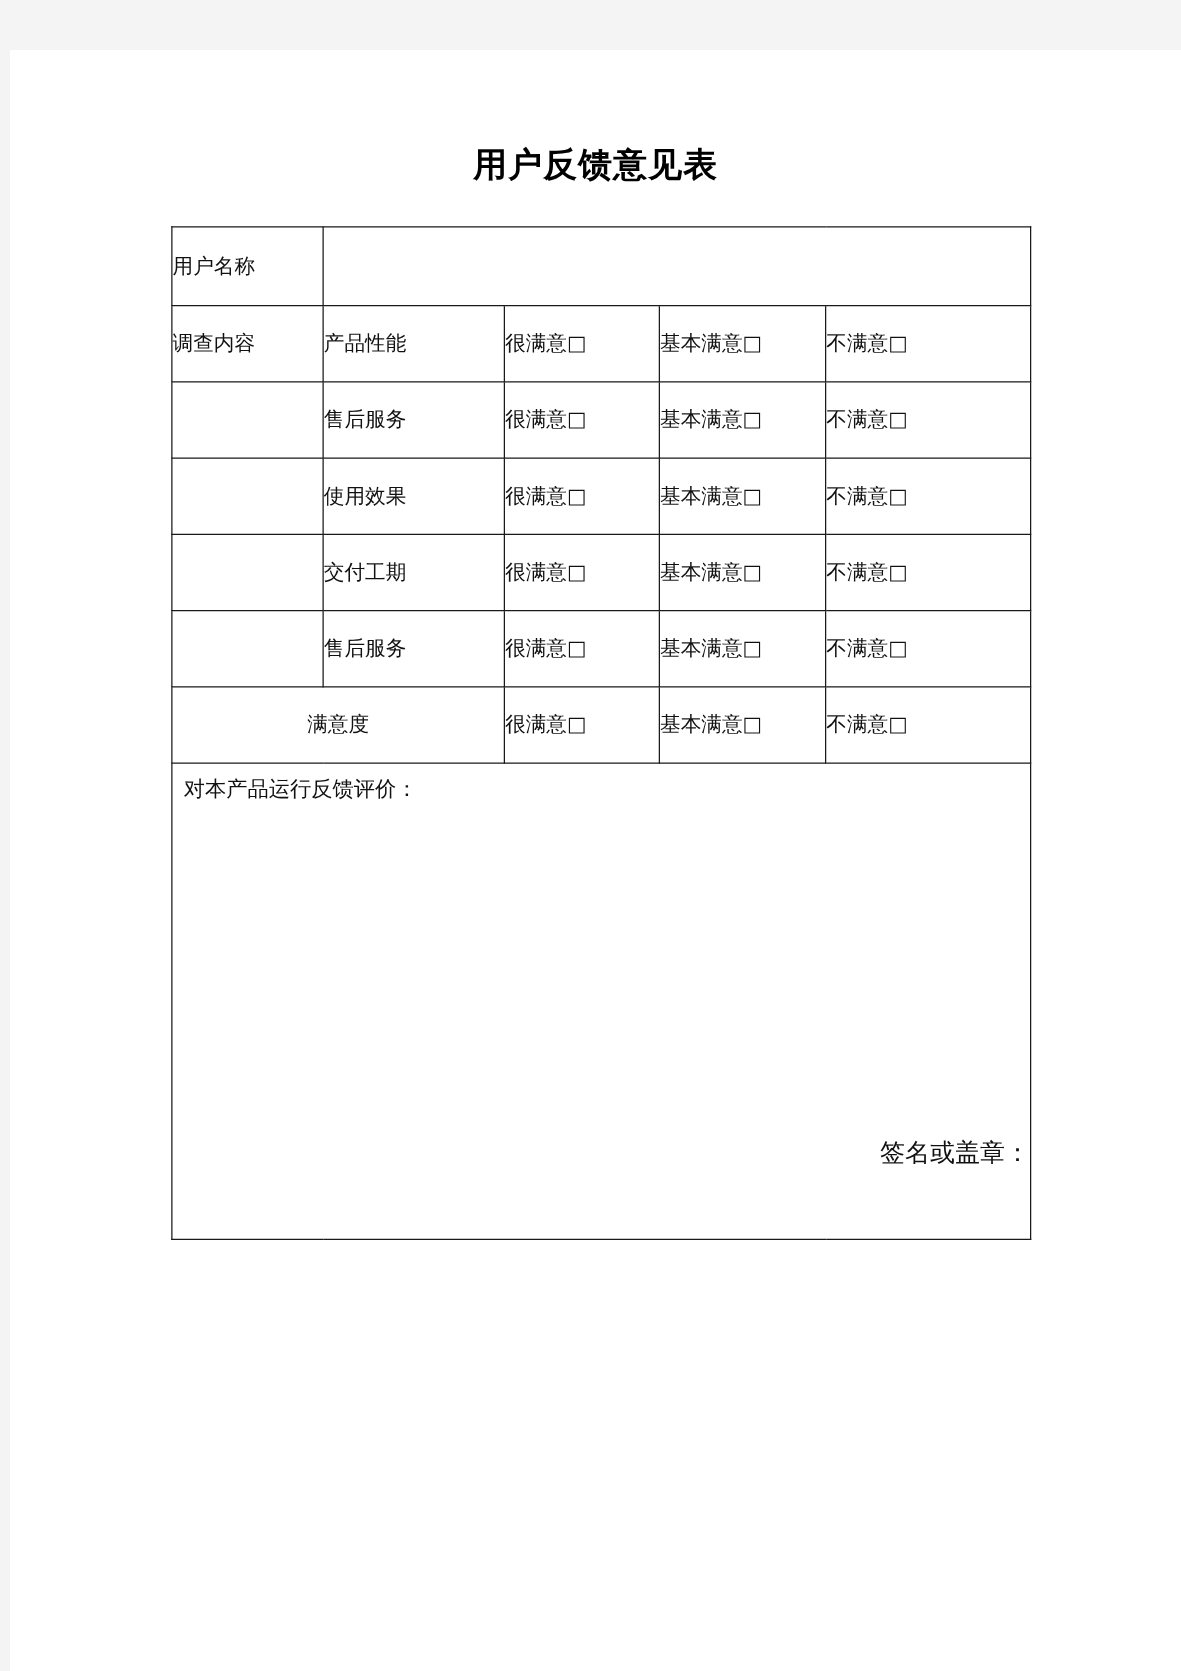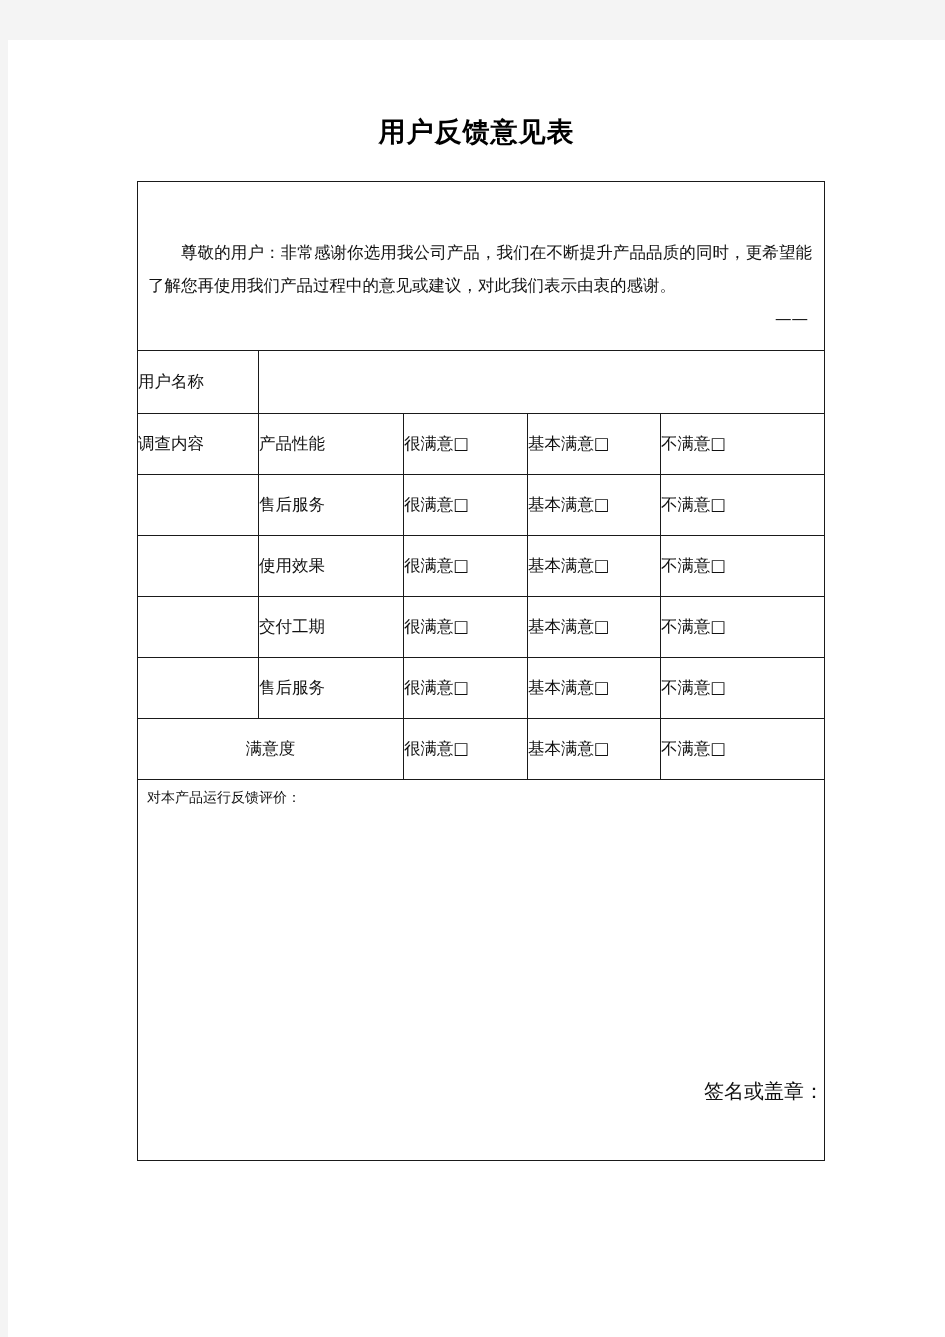--- a/index.html
+++ b/index.html
@@ -92,21 +92,21 @@
     height: 380px;
     vertical-align: top;
     padding: 0 !important;
   }
   .feedback-inner {
     position: relative;
     height: 380px;
   }
   .feedback-title {
     padding: 9px 0 0 9px;
-    font-size: 14px;
+    font-size: 17px;
   }
   .signature {
     position: absolute;
     left: 0;
     right: 0;
     top: 298px;
     text-align: right;
     font-size: 20px;
     padding-left: 20px;
   }
@@ -121,28 +121,20 @@
   <table class="form-table">
     <colgroup>
       <col style="width:121px">
       <col style="width:145px">
       <col style="width:124px">
       <col style="width:133px">
       <col style="width:164px">
     </colgroup>
     <tbody>
 
-      <tr>
-        <td class="intro-cell" colspan="5">
-          <div class="intro-body">
-            <p class="intro-p">尊敬的用户：非常感谢你选用我公司产品，我们在不断提升产品品质的同时，更希望能了解您再使用我们产品过程中的意见或建议，对此我们表示由衷的感谢。</p>
-            <p class="intro-dash">——</p>
-          </div>
-        </td>
-      </tr>
 
       <tr class="row-name">
         <td class="cell-label">用户名称</td>
         <td colspan="4"></td>
       </tr>
 
       <tr class="row-survey">
         <td class="cell-label">调查内容</td>
         <td class="cell-item">产品性能</td>
         <td class="cell-opt">很满意□</td>

